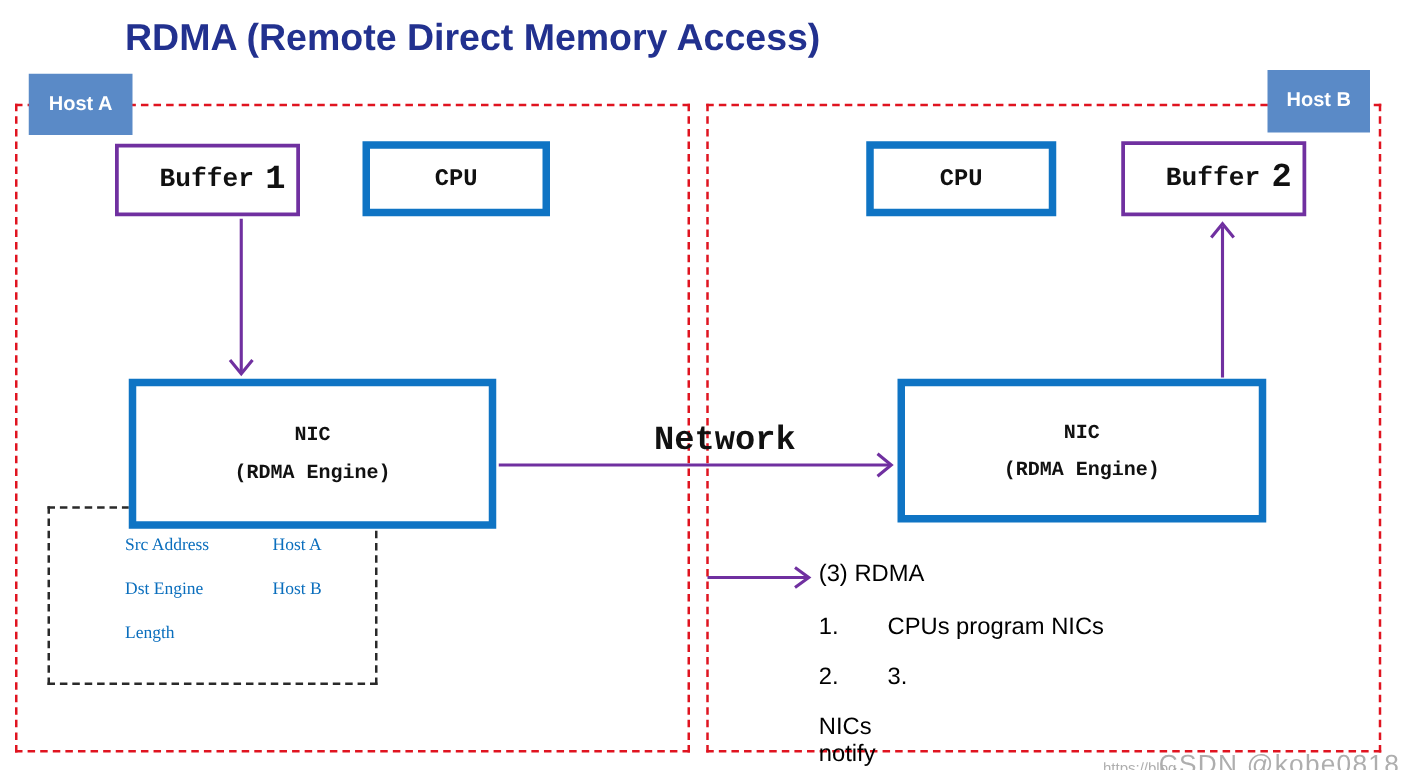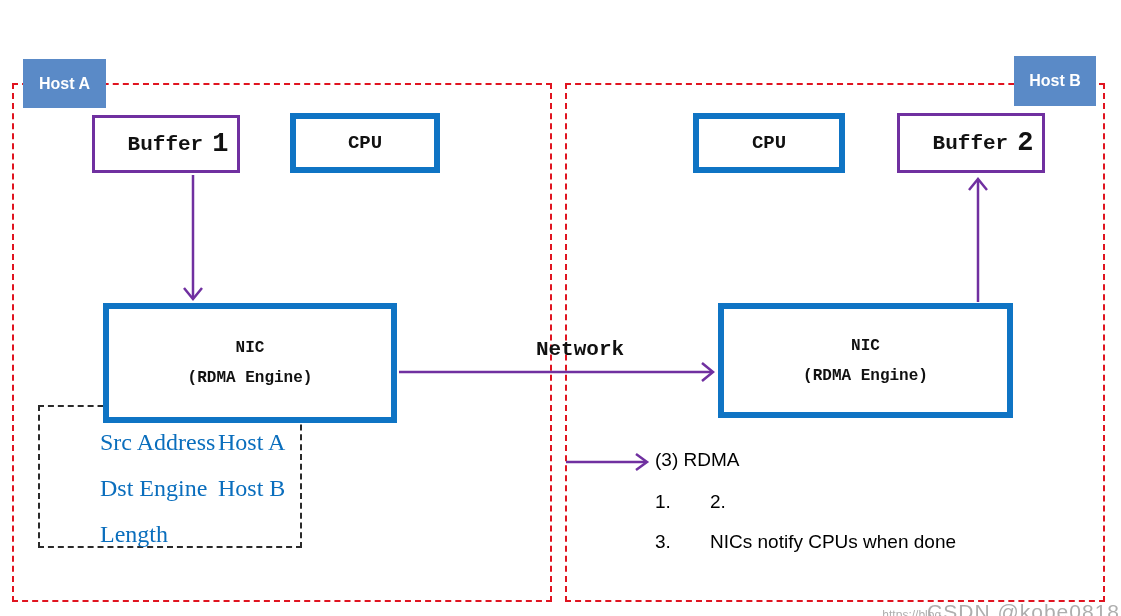--- a/index.html
+++ b/index.html
@@ -68,34 +68,34 @@
   .nic-box { border: 6px solid #0f74c4; font-size: 16px; font-weight: bold; }
   .nic-box .line { line-height: 1.0; }
   .nic-box .line + .line { margin-top: 14px; }
   .nic-box.a { left: 103px; top: 303px; width: 294px; height: 120px; }
   .nic-box.b { left: 718px; top: 303px; width: 295px; height: 115px; }
 
   .network-label {
     position: absolute;
     left: 460px; top: 338px; width: 240px;
     text-align: center;
-    font-size: 21px;
+    font-size: 27px;
     font-weight: bold;
     color: #111;
     z-index: 4;
   }
 
   .params-box {
     position: absolute;
     left: 38px; top: 405px; width: 264px; height: 143px;
     border: 2px dashed #2a2a2a;
     z-index: 2;
     font-family: "Liberation Serif", serif;
     color: #0a6ebd;
-    font-size: 24px;
+    font-size: 14px;
     padding: 22px 0 0 60px;
   }
   .params-row { display: flex; margin-bottom: 19px; }
   .params-row .field { width: 118px; }
   .params-row .value { white-space: nowrap; }
 
   .annotation {
     position: absolute;
     left: 655px; top: 449px;
     color: #000000;
@@ -122,20 +122,21 @@
     display: flex; align-items: baseline;
   }
   .watermark .prefix { font-size: 12px; margin-right: -14px; }
   .watermark .handle { font-size: 21px; letter-spacing: 1px; }
 </style>
 </head>
 <body>
 
 <div class="canvas">
 
+  <div class="title">RDMA (Remote Direct Memory Access)</div>
 
   <div class="host-frame a"></div>
   <div class="host-frame b"></div>
 
   <div class="host-label a">
     <span>Host A</span>
   </div>
   <div class="host-label b">
     <span>Host B</span>
   </div>
@@ -201,20 +202,21 @@
     <g stroke="#7030a0" stroke-width="2.5" fill="none">
       <path d="M566,462 L646,462"></path>
       <path d="M636,454 L647,462 L636,470"></path>
     </g>
   </svg>
 
   <div class="annotation">
     <div class="heading">(3) RDMA</div>
     <div class="items">
       <span>1.</span>
+      <span>CPUs program NICs</span>
       <span>2.</span>
       <span>3.</span>
       <span>NICs notify CPUs when done</span>
     </div>
   </div>
 
   <div class="watermark">
     <span class="prefix">https://blog</span>
     <span class="handle">CSDN @kobe0818</span>
   </div>

